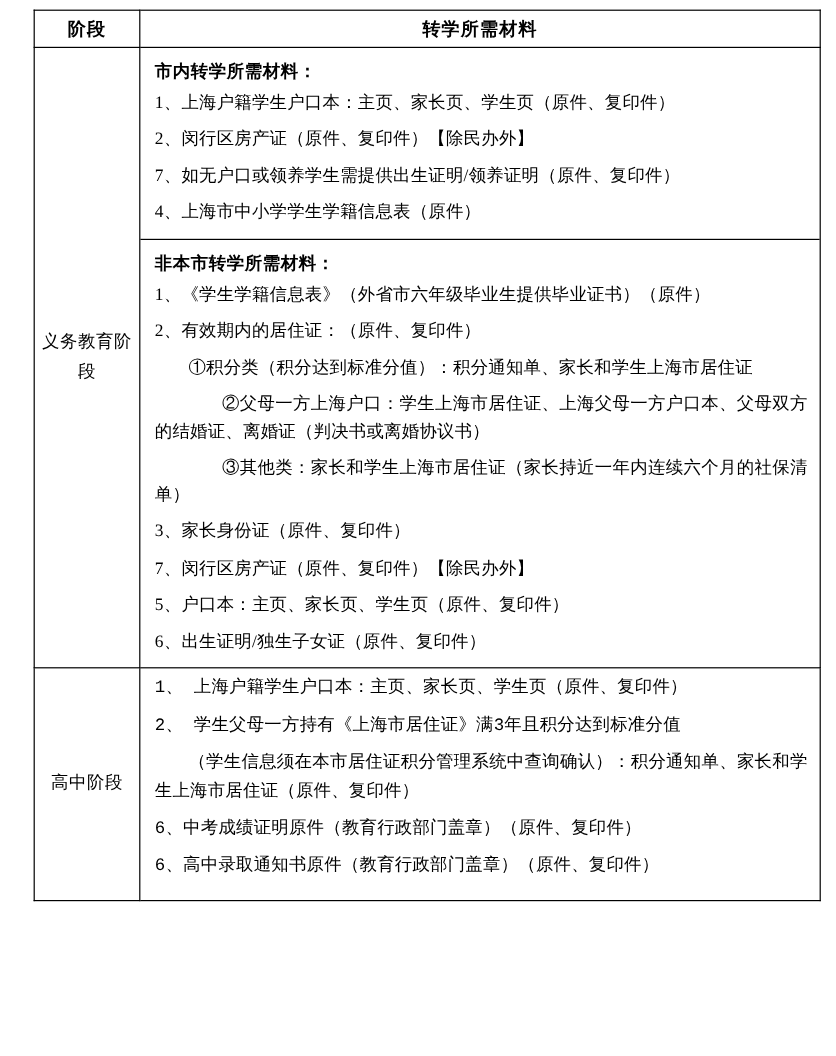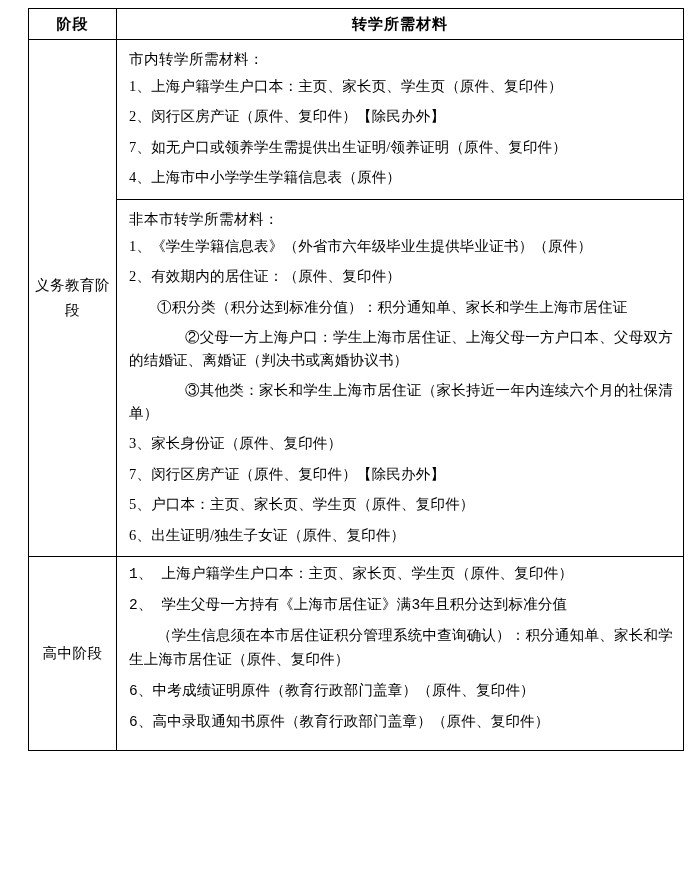--- a/index.html
+++ b/index.html
@@ -50,21 +50,21 @@
     padding: 0;
     vertical-align: top;
   }
   .block {
     padding: 6px 10px 8px 10px;
   }
   .block.divided {
     border-top: 1px solid #000000;
   }
   .sub-title {
-    font-weight: normal;
+    font-weight: bold;
     font-size: 14.5px;
     margin: 4px 0 6px 2px;
     letter-spacing: 0.5px;
   }
   .line {
     font-size: 14.5px;
     line-height: 1.55;
     margin: 0 0 8px 2px;
     letter-spacing: 0.2px;
     text-align: justify;

